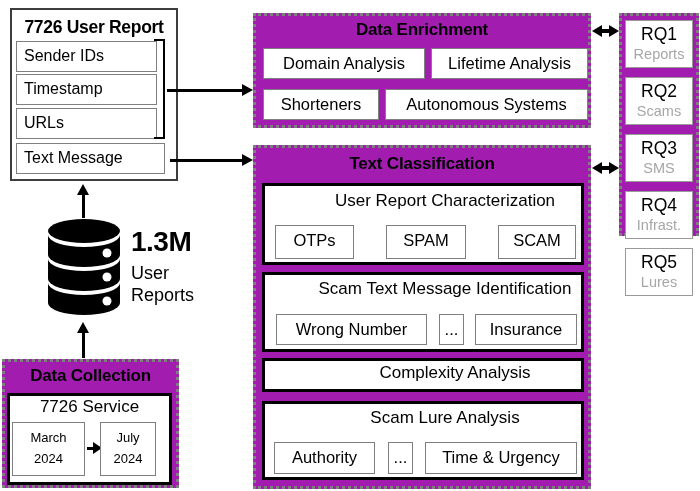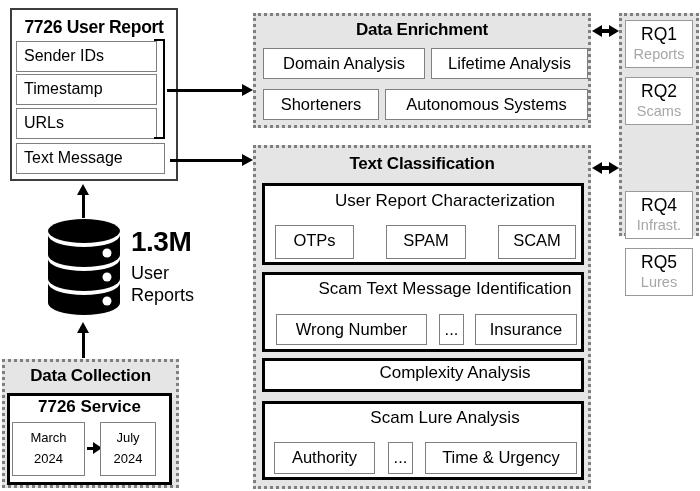--- a/index.html
+++ b/index.html
@@ -22,30 +22,30 @@
   .head-l{position:absolute;width:0;height:0;border-top:6.5px solid transparent;
           border-bottom:6.5px solid transparent;border-right:11px solid #000;}
   .head-u{position:absolute;width:0;height:0;border-left:6.5px solid transparent;
           border-right:6.5px solid transparent;border-bottom:11px solid #000;}
 
   
   .db-count{left:131px;top:226px;font-size:28px;font-weight:bold;letter-spacing:-0.5px;}
   .db-label{left:131px;top:262px;font-size:18px;line-height:22px;}
 
   
-  .panel{background:#e5e5e5;border:3px dotted #7f7f7f;}
+  .panel{background:#a21caf;border:3px dotted #7f7f7f;}
   .panel-title{text-align:center;font-weight:bold;font-size:17px;margin-top:4px;letter-spacing:-0.2px;}
   .wbox{position:absolute;background:#fff;border:1.5px solid #7f7f7f;text-align:center;
         font-size:16.5px;box-sizing:border-box;}
 
   
   .dc-panel{left:2px;top:359px;width:177px;height:129px;}
   .dc-inner{position:absolute;left:2px;top:31px;width:165px;height:92px;background:#fff;
             border:3px solid #000;box-sizing:border-box;}
-  .dc-service{text-align:center;font-size:17px;margin-top:1px;font-weight:bold;}
+  .dc-service{text-align:center;font-size:17px;margin-top:1px;}
   .dc-date{line-height:21px;padding-top:4px;font-size:13px;}
 
   
   .de-panel{left:253px;top:13px;width:338px;height:115px;}
   .de-item{line-height:28px;height:31px;}
 
   
   .tc-panel{left:253px;top:145px;width:338px;height:344px;}
   .tc-section{position:absolute;left:6px;width:322px;background:#fff;border:3px solid #000;box-sizing:border-box;}
   .tc-sec-title{text-align:center;font-size:17px;margin-top:4px;margin-left:44px;}
@@ -176,20 +176,24 @@
 
   <div class="abs panel rq-panel">
     <div class="rq-box" style="top:4px;">
       <div class="rq-id">RQ1</div>
       <div class="rq-topic">Reports</div>
     </div>
     <div class="rq-box" style="top:61px;">
       <div class="rq-id">RQ2</div>
       <div class="rq-topic">Scams</div>
     </div>
+    <div class="rq-box" style="top:118px;">
+      <div class="rq-id">RQ3</div>
+      <div class="rq-topic">SMS</div>
+    </div>
     <div class="rq-box" style="top:175px;">
       <div class="rq-id">RQ4</div>
       <div class="rq-topic">Infrast.</div>
     </div>
     <div class="rq-box" style="top:232px;">
       <div class="rq-id">RQ5</div>
       <div class="rq-topic">Lures</div>
     </div>
   </div>
 

